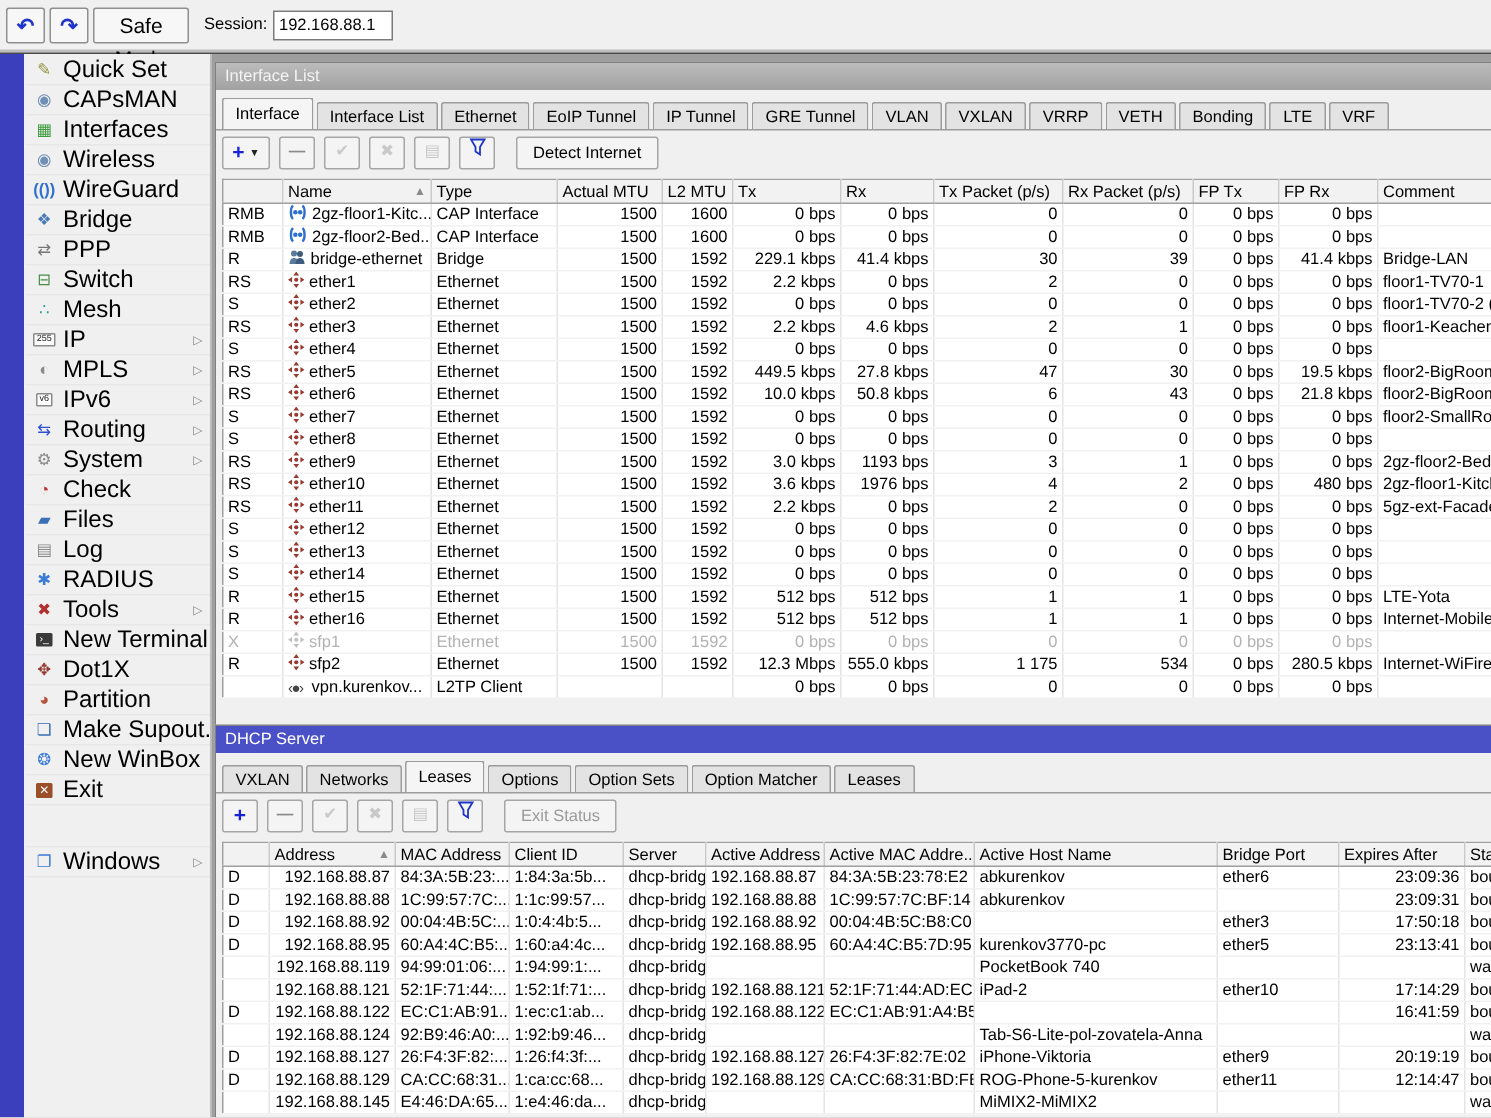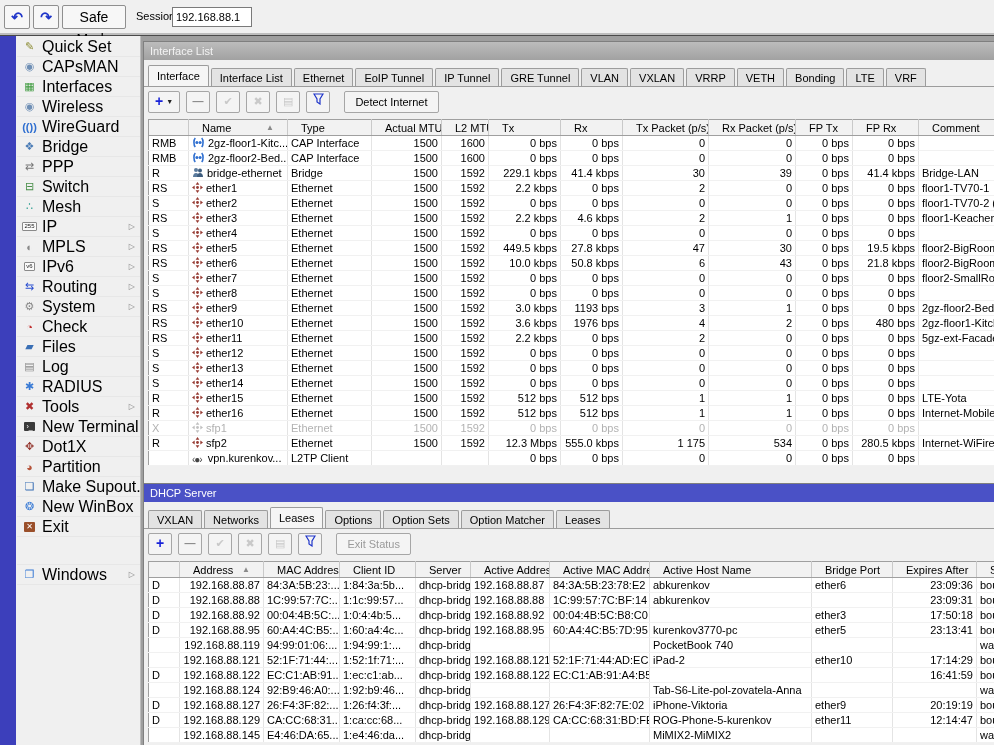--- a/index.html
+++ b/index.html
@@ -7,21 +7,21 @@
           font-family:"Liberation Sans",sans-serif;font-size:11px;color:#000;-webkit-font-smoothing:none}
   
   #topbar{position:absolute;left:0;top:0;width:100%;height:35px;background:#f0f0f0;
           border-bottom:1px solid #4a4a4a;box-shadow:inset 0 -2px 0 #bdbdbd}
   .tb-btn{position:absolute;top:5px;height:24px;box-sizing:border-box;border:1px solid #8f8f8f;
           background:#f7f7f7;border-radius:2px;text-align:center;line-height:22px;cursor:default}
   .arrow-ico{color:#1f35c9;font-size:14px;font-weight:bold}
   #undo-btn{left:4px;width:26px} #redo-btn{left:33px;width:26px}
   #safemode-btn{left:62px;width:64px;font-size:14px}
   #session-label{position:absolute;left:136px;top:10px}
-  #session-input{position:absolute;left:172px;top:7px;width:72px;height:18px;border:1px solid #7a7a7a;
+  #session-input{position:absolute;left:182px;top:7px;width:72px;height:18px;border:1px solid #7a7a7a;
           font-family:"Liberation Sans",sans-serif;font-size:11px;padding:0 3px}
   
   #sidebar{position:absolute;left:0;top:36px;width:140px;bottom:0;background:#f0f0f0;border-right:1px solid #bdbdbd}
   #side-strip{position:absolute;left:0;top:0;width:16px;height:100%;background:#3c3fbb}
   #menu{position:absolute;left:17px;top:1px;right:0;bottom:0}
   .side-item{display:flex;align-items:center;height:19px;padding-left:4px;border-bottom:1px solid #e7e7e7;cursor:default}
   .side-item .sicon{width:17px;height:15px;display:inline-flex;align-items:center;justify-content:center;
           font-size:11px;flex:none;overflow:hidden}
   .side-item .slabel{margin-left:4px;font-size:16px;white-space:nowrap}
   .side-item .sarrow{margin-left:auto;margin-right:5px;color:#888;font-size:8px}
@@ -48,21 +48,21 @@
   .tbtn.disabled{color:#c6c6c6}
   .plus{color:#1822d8;font-weight:bold;font-size:14px}
   .caret{font-size:7px;color:#222;vertical-align:2px}
   .minus{color:#8a8a8a;font-weight:bold}
   .dis-ico{color:#c9c9c9;font-size:11px}
   .gray-label{color:#9a9a9a}
   
   .tablewrap{position:absolute;left:4px;top:77px;bottom:0;right:0;overflow:hidden}
   table.grid{border-collapse:collapse;table-layout:fixed;background:#fff;border:1px solid #9f9f9f}
   table.grid th{height:16px;box-sizing:border-box;background:#f2f2f2;border-right:1px solid #c9c9c9;
-        border-bottom:1px solid #9f9f9f;font-weight:normal;text-align:left;padding:0 13px;
+        border-bottom:1px solid #9f9f9f;font-weight:normal;text-align:left;padding:0 3px;
         overflow:hidden;white-space:nowrap;cursor:default}
   table.grid td{height:15px;box-sizing:border-box;border-right:1px solid #e4e4e4;border-bottom:1px solid #f1f1f1;
         padding:0 3px;overflow:hidden;white-space:nowrap;cursor:default}
   td.num,th.num-h{text-align:right}
   .sortmark{float:right;color:#8a8a8a;font-size:8px;margin-top:1px}
   .ifico{display:inline-block;vertical-align:-1px;margin-right:3px;color:#963a32}
   tr.disabled td{color:#b2b2b2}
   tr.disabled .ifico{color:#c0c0c0}
   .l2tpico{color:#444;font-size:10px;letter-spacing:-1px;margin-right:3px}
 </style>

